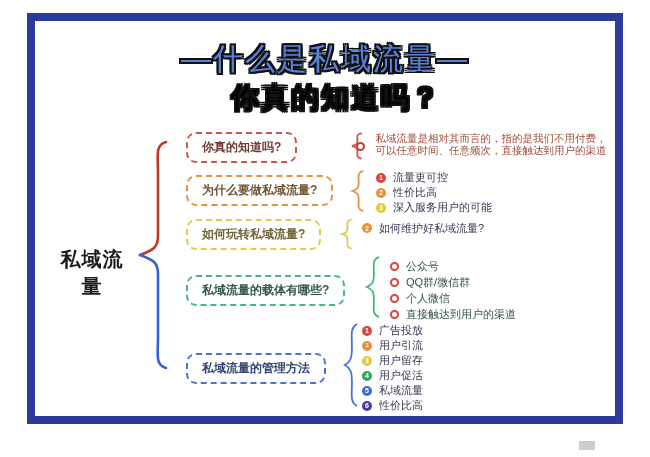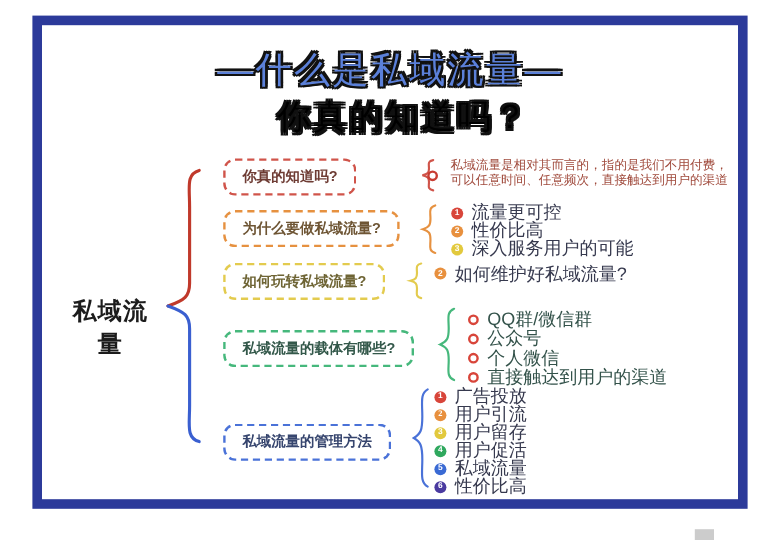--- a/index.html
+++ b/index.html
@@ -42,21 +42,21 @@
     border-radius:50%;border:2.5px solid #c83c32;background:#fff;flex:0 0 auto;
   }
   .note-icon{position:absolute;left:356px;top:142px;}
   .items{position:absolute;display:flex;flex-direction:column;}
   .row{display:flex;align-items:center;gap:7px;}
   .num{
     width:10px;height:10px;border-radius:50%;background:#d8453a;color:#fff;
     font-size:7px;font-weight:bold;display:flex;align-items:center;justify-content:center;
     flex:0 0 auto;line-height:1;
   }
-  .itxt{font-size:15px;color:#36394e;white-space:nowrap;}
+  .itxt{font-size:11px;color:#36394e;white-space:nowrap;}
   .itxt4{color:#33524a;}
   .artifact{position:absolute;left:579px;top:441px;width:16px;height:9px;background:#cccccc;}
 </style>
 </head>
 <body>
 
 <div id="stage">
 
   <div class="frame" style="border-color: rgb(44, 58, 154);"></div>
 
@@ -109,25 +109,25 @@
     </div>
   </div>
 
   <div class="bbox bl4" style="top: 275px; border-color: rgb(70, 184, 124);">私域流量的载体有哪些?</div>
   <svg class="brace" style="left:363px;top:254px;" width="18" height="66" viewBox="0 0 14 40" preserveAspectRatio="none">
     <path d="M12 2 C7 3.5 8.5 7 8.5 12 C8.5 17 7.5 18.5 3 20 C7.5 21.5 8.5 23 8.5 28 C8.5 33 7 36.5 12 38" style="stroke: rgb(70, 184, 124);"></path>
   </svg>
   <div class="items" style="left:390px;top:258px;">
     <div class="row" style="height:16px;">
       <span class="donut" style="border-color: rgb(216, 69, 58);"></span>
-      <span class="itxt itxt4">QQ群/微信群</span>
+      <span class="itxt itxt4">公众号</span>
     </div>
     <div class="row" style="height:16px;">
       <span class="donut" style="border-color: rgb(216, 69, 58);"></span>
-      <span class="itxt itxt4">公众号</span>
+      <span class="itxt itxt4">QQ群/微信群</span>
     </div>
     <div class="row" style="height:16px;">
       <span class="donut" style="border-color: rgb(216, 69, 58);"></span>
       <span class="itxt itxt4">个人微信</span>
     </div>
     <div class="row" style="height:16px;">
       <span class="donut" style="border-color: rgb(216, 69, 58);"></span>
       <span class="itxt itxt4">直接触达到用户的渠道</span>
     </div>
   </div>

